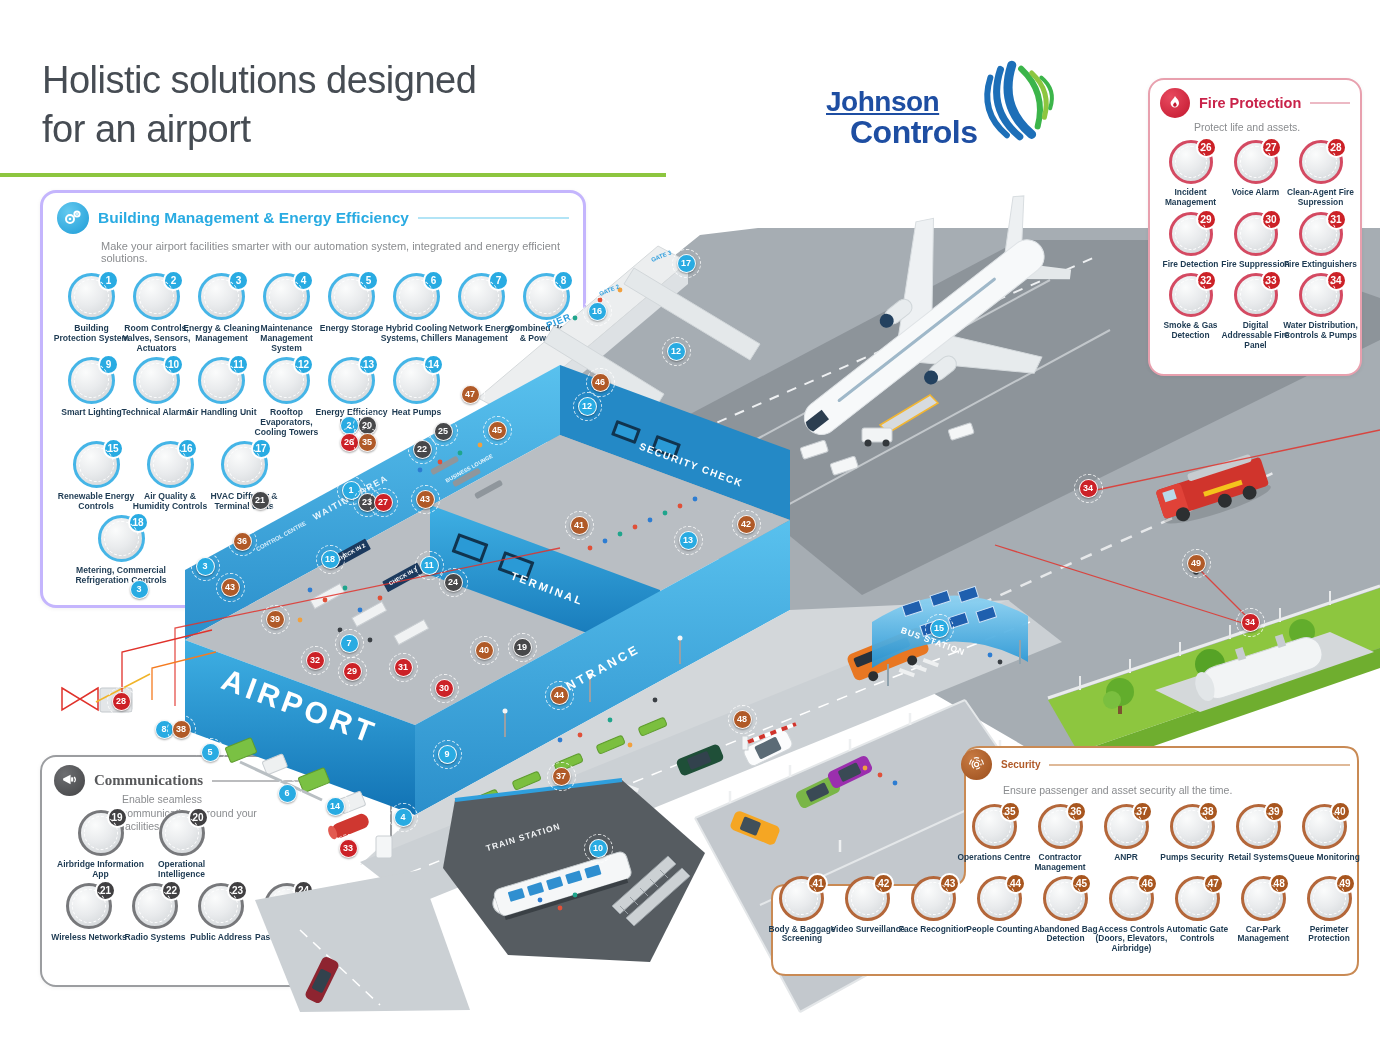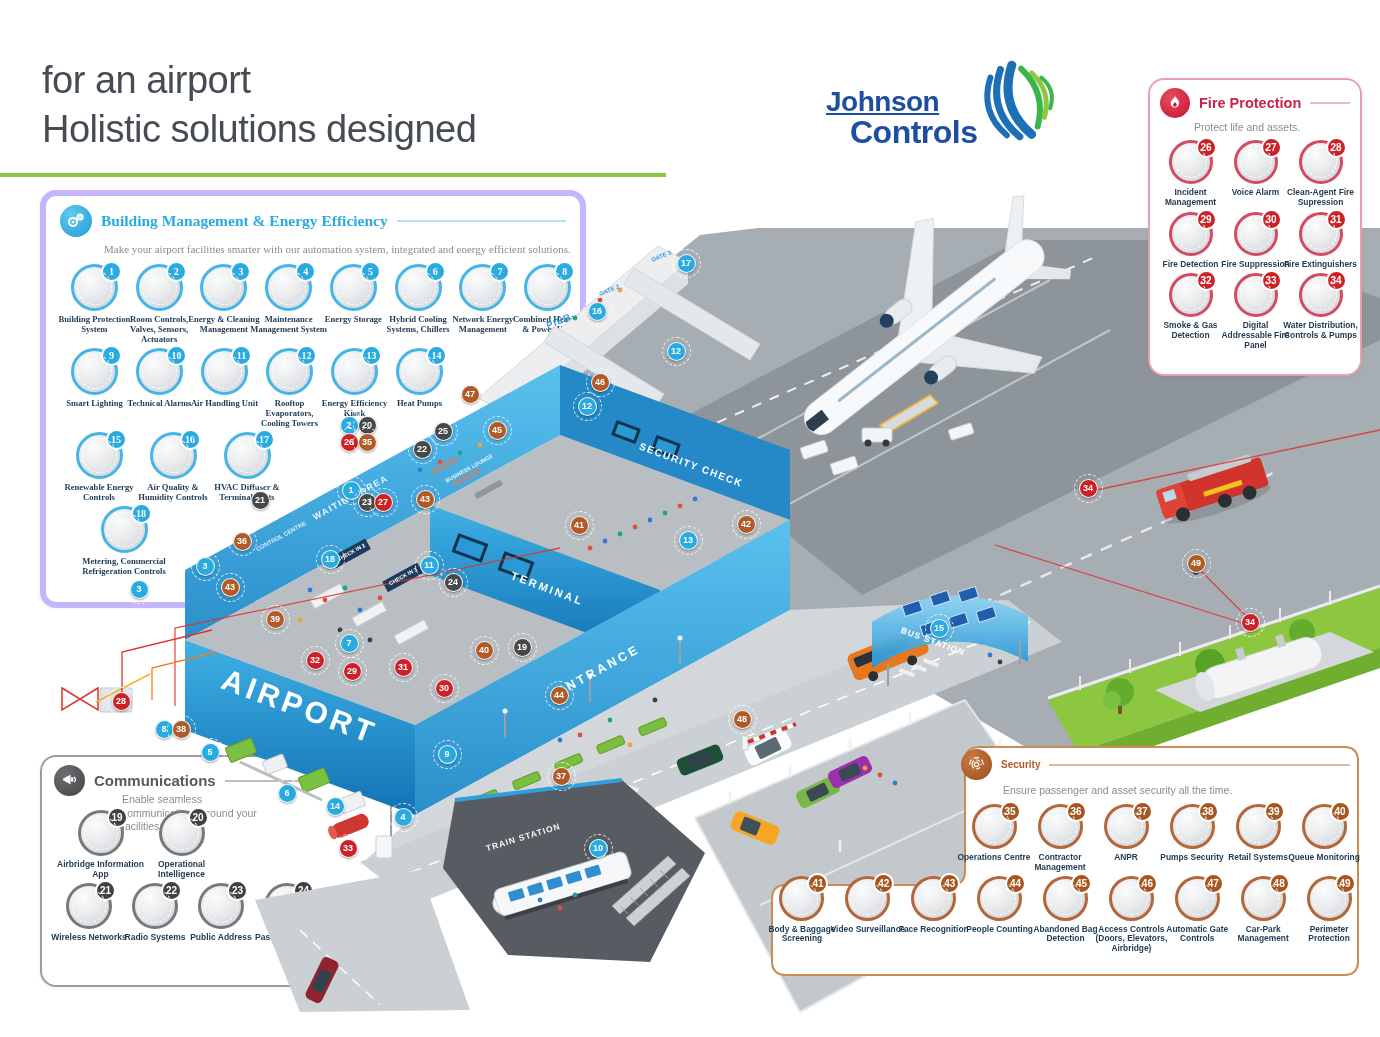--- a/index.html
+++ b/index.html
@@ -22,21 +22,21 @@
   .ptitle{font-weight:bold;white-space:nowrap;}
   .prule{flex:1;height:2px;opacity:.6;}
   .psub{color:#8a8c8f;}
   .p-row{display:flex;align-items:flex-start;}
   .item{display:flex;flex-direction:column;align-items:center;box-sizing:border-box;}
   .disc{position:relative;border-radius:50%;background:radial-gradient(circle at 36% 30%,#fbfcfc 0%,#e9ebed 45%,#ccd0d3 100%);box-sizing:border-box;}
   .disc::after{content:"";position:absolute;inset:3px;border-radius:50%;border:1px dashed rgba(255,255,255,.95);}
   .badge{position:absolute;top:-6px;right:-7px;border-radius:50%;color:#fff;font-weight:bold;display:flex;align-items:center;justify-content:center;border:2px solid #fff;box-sizing:content-box;}
   .lbl{font-weight:bold;color:#1d3a52;text-align:center;width:calc(100% + 12px);}
 
-  #panel-building{left:40px;top:190px;width:546px;height:418px;border:6px solid #c4b5fd;z-index:1;font-family:Liberation Serif, serif;}
+  #panel-building{left:40px;top:190px;width:546px;height:418px;border:3px solid #c4b5fd;z-index:1;}
   .pb .phead{padding:9px 14px 0 14px;color:#29abe2;}
   .pb .picon{background:radial-gradient(circle at 35% 30%,#63c9ef,#1e9cd7);}
   .pb .ptitle{font-size:15.5px;}
   .pb .prule{background:#7fd2f0;}
   .pb .psub{font-size:11px;margin:6px 0 9px 58px;}
   .pb .p-rows{padding-left:16px;}
   .pb .item{width:65px;margin-bottom:3px;}
   .pb .disc{width:47px;height:47px;border:3px solid #45b5e7;}
   .pb .badge{width:17px;height:17px;font-size:10px;background:#29abe2;}
   .pb .lbl{font-size:8.6px;line-height:1.16;margin-top:4px;}
@@ -51,21 +51,21 @@
   .pf .psub{font-size:10.5px;margin:3px 0 7px 44px;}
   .pf .p-rows{padding-left:8px;}
   .pf .item{width:65px;margin-bottom:4px;}
   .pf .disc{width:44px;height:44px;border:3px solid #d44a62;}
   .pf .badge{width:17px;height:17px;font-size:10px;background:#cc2127;}
   .pf .lbl{font-size:8.4px;line-height:1.16;margin-top:4px;}
 
   #panel-comm{left:40px;top:755px;width:352px;height:232px;border:2px solid #9b9da0;z-index:1;}
   .pc .phead{padding:8px 12px 0 12px;color:#58595b;}
   .pc .picon{width:31px;height:31px;background:radial-gradient(circle at 35% 30%,#6d6e71,#434446);}
-  .pc .ptitle{font-size:15px;}
+  .pc .ptitle{font-size:15px;font-family:Liberation Serif, serif;}
   .pc .prule{background:#8e9093;}
   .pc .psub{position:absolute;left:80px;top:36px;width:150px;font-size:10.5px;line-height:1.3;}
   .pc .p-rows{padding-left:14px;margin-top:14px;}
   .pc .p-row:nth-child(1){margin-left:4px;}
   .pc .p-row:nth-child(1) .item{width:81px;}
   .pc .item{width:66px;margin-bottom:3px;}
   .pc .disc{width:46px;height:46px;border:3px solid #77787b;}
   .pc .badge{width:17px;height:17px;font-size:10px;background:#414042;}
   .pc .lbl{font-size:8.5px;line-height:1.16;margin-top:4px;}
 
@@ -93,22 +93,22 @@
   .marker::before{content:"";position:absolute;inset:-6px;border:1px dashed rgba(255,255,255,.8);border-radius:50%;}
   .m-blue{background:#29abe2;}
   .m-gray{background:#47484a;}
   .m-red{background:#cc2127;}
   .m-brown{background:#b05a28;}
 </style>
 </head>
 <body>
 
 <div class="page-title">
+  <div>Holistic solutions designed</div>
   <div>for an airport</div>
-  <div>Holistic solutions designed</div>
 </div>
 <div class="title-rule"></div>
 
 <div class="logo">
   <div class="l1">Johnson</div>
   <div class="l2">Controls</div>
   <svg width="92" height="88" viewBox="0 0 92 80">
     <g transform="rotate(-16 46 40)" fill="none" stroke-linecap="round">
       <path d="M30,10 Q10,40 30,70" stroke="#1d6fb8" stroke-width="6"></path>
       <path d="M42,5 Q18,40 42,75" stroke="#1d6fb8" stroke-width="7"></path>

